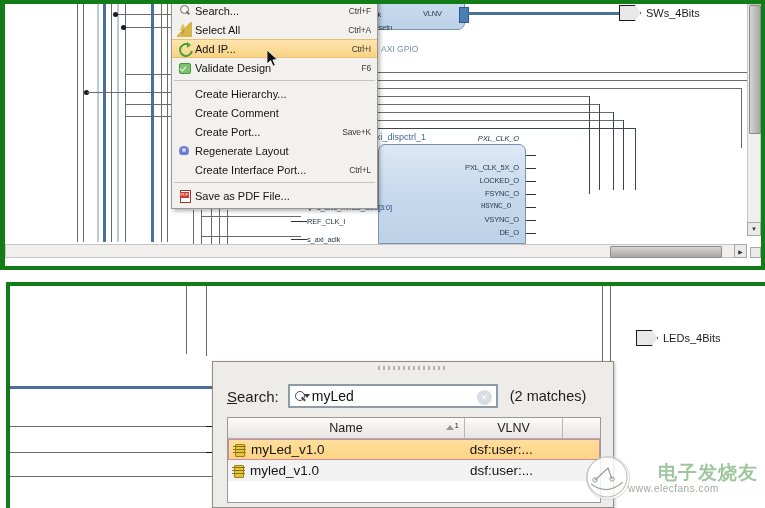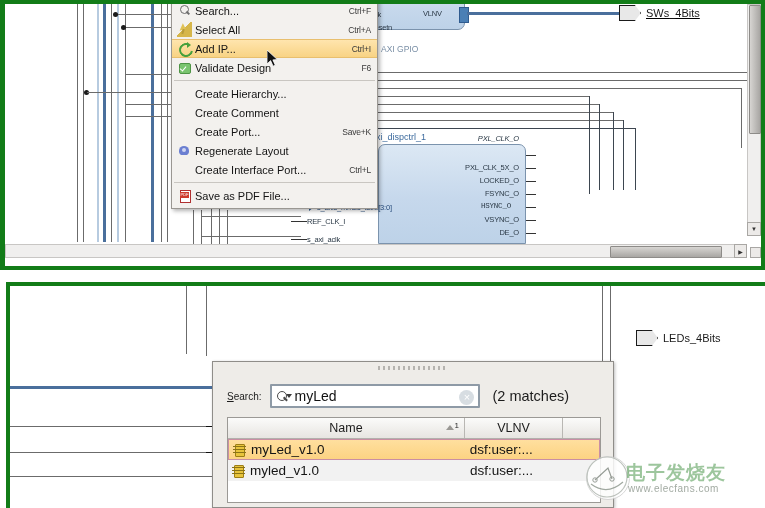--- a/index.html
+++ b/index.html
@@ -98,21 +98,21 @@
 
   
   #ip-search-dialog{
     position:absolute;left:212px;top:361px;width:402px;height:147px;
     background:#eeece8;border:1px solid #8f8d89;box-sizing:border-box;
     box-shadow:1px 1px 3px rgba(0,0,0,.25);z-index:30;
   }
   #dialog-grip{position:absolute;left:50%;top:4px;transform:translateX(-50%);width:70px;height:4px;
      background:repeating-linear-gradient(90deg,#b5b3af 0 2px,transparent 2px 5px);}
   #search-row{position:absolute;left:14px;top:20px;right:10px;height:28px;display:flex;align-items:center;}
-  #search-label{font-size:10px;color:#1c1c1c;margin-right:9px;}
+  #search-label{font-size:15px;color:#1c1c1c;margin-right:9px;}
   #search-label u{text-decoration:underline;}
   #search-box{position:relative;width:210px;height:24px;background:#ffffff;border:2px solid #8e9aa6;
      box-sizing:border-box;display:flex;align-items:center;padding:0 4px;border-radius:1px;}
   #search-mag{position:relative;width:15px;height:15px;flex:0 0 15px;margin-right:3px;}
   #search-mag::before{content:"";position:absolute;left:1px;top:2px;width:8px;height:8px;border:1.6px solid #4a4a4a;border-radius:50%;}
   #search-mag::after{content:"";position:absolute;left:7px;top:9px;width:5px;height:1.7px;background:#4a4a4a;transform:rotate(45deg);}
   #search-mag-caret{position:absolute;right:-1px;top:5px;width:0;height:0;border-left:3px solid transparent;border-right:3px solid transparent;border-top:4px solid #3a3a3a;}
   #search-value{font-size:14px;color:#111;}
   #search-clear{position:absolute;right:4px;top:4px;width:15px;height:15px;border-radius:50%;background:#d7dde2;
      display:flex;align-items:center;justify-content:center;color:#ffffff;font-size:11px;line-height:1;}
@@ -141,21 +141,21 @@
   .ip-icon{position:relative;width:13px;height:14px;flex:0 0 13px;}
   .ip-icon::before{content:"";position:absolute;left:2px;top:1px;width:8px;height:11px;background:#e8c43c;border:1px solid #9c7e16;border-radius:1px;}
   .ip-icon::after{content:"";position:absolute;left:0px;top:3px;width:13px;height:7px;
      background:repeating-linear-gradient(180deg,#8a7316 0 1px,transparent 1px 3px);}
 
   
   #watermark{position:absolute;right:2px;bottom:6px;width:185px;height:50px;z-index:55;opacity:.92;}
   #wm-circle{position:absolute;left:8px;top:4px;width:42px;height:42px;border-radius:50%;
      background:#ffffff;border:1px solid #cfcfcf;opacity:.9;}
   #wm-cn{position:absolute;left:48px;top:8px;font-size:19px;color:#3f8f3f;font-weight:bold;
-     letter-spacing:1px;opacity:.55;font-family:"DejaVu Sans",sans-serif;text-shadow:1px 1px 0 rgba(255,255,255,.8);}
+     letter-spacing:1px;opacity:.55;font-family:"DejaVu Sans",sans-serif;text-shadow:1px 1px 0 rgba(255,255,255,.8);padding-left:32px;}
   #wm-url{position:absolute;left:50px;top:31px;font-size:10px;color:#9aa39a;letter-spacing:.5px;}
 </style>
 </head>
 <body>
 
 <div class="root">
 
   <div class="panel" id="top-panel">
     <div class="inner">
 
@@ -236,21 +236,21 @@
 
         <div class="busarrow" style="left:298px;top:186px;"></div>
         <span class="port" style="left:306px;top:186px;color:#2b4f7d;">S_AXIS_MM2S</span>
         <div class="busarrow" style="left:304px;top:199px;"></div>
         <span class="port" style="left:312px;top:199px;color:#2b4f7d;">s_axis_mm2s_tstrb[3:0]</span>
         <span class="port" style="left:302px;top:213px;">REF_CLK_I</span>
         <span class="port" style="left:302px;top:231px;">s_axi_aclk</span>
         <div class="pinstub" style="left:286px;top:217px;width:16px;"></div>
         <div class="pinstub" style="left:286px;top:235px;width:16px;"></div>
 
-        <div class="extport" style="left:614px;top:1px;text-decoration:underline;">
+        <div class="extport" style="left:614px;top:1px;">
           <span class="pent"></span>
           <span class="extlabel">SWs_4Bits</span>
         </div>
       </div>
 
       <div class="sb-track" style="right:0;top:0;width:14px;height:232px;">
         <div class="sb-thumb" style="left:1px;top:0;width:12px;height:129px;"></div>
       </div>
       <div class="sb-btn" style="right:0;top:218px;width:14px;height:14px;">▼</div>
 

